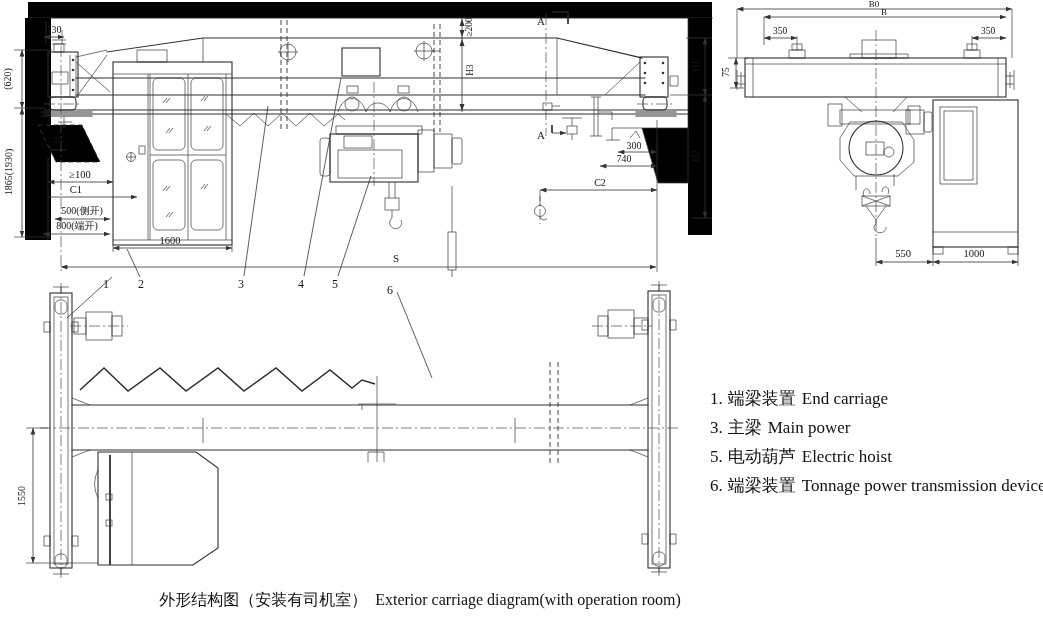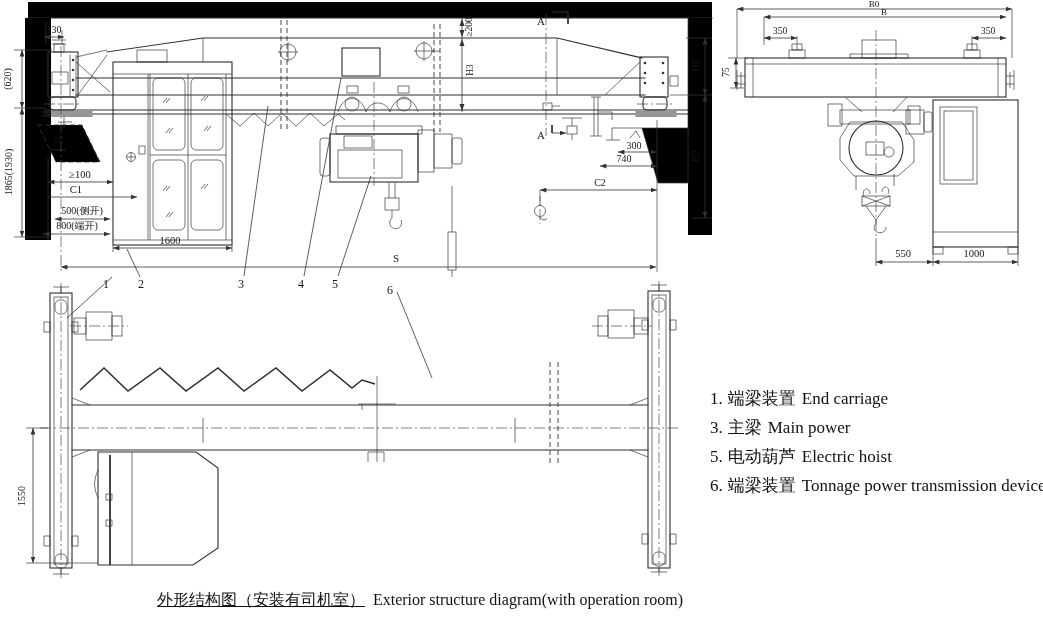--- a/index.html
+++ b/index.html
@@ -11,21 +11,21 @@
   .s2{stroke:#3a3a3a;stroke-width:.7;fill:none;}
   .dim{stroke:#333;stroke-width:.8;fill:none;}
   .cl{stroke:#4a4a4a;stroke-width:.7;stroke-dasharray:11 3 2 3;fill:none;}
   .bk{stroke:#333;stroke-width:.9;stroke-dasharray:5 3;fill:none;}
   .ld{stroke:#333;stroke-width:.8;fill:none;}
   #legend{position:absolute;left:710px;top:384px;width:332px;font-size:17px;line-height:29px;}
   #legend .row{white-space:nowrap;}
   #legend .n{margin-right:5px;}
   #legend .cn{margin-right:6px;}
   #caption{position:absolute;left:130px;top:590px;width:580px;text-align:center;font-size:16px;}
-  #caption .cn{margin-right:8px;text-decoration:underline;}
+  #caption .cn{margin-right:8px;}
 </style>
 </head>
 <body>
 
 <div id="stage">
 
 <svg width="1043" height="619" viewBox="0 0 1043 619">
 <defs>
   <pattern id="h" width="7" height="7" patternUnits="userSpaceOnUse">
     <path d="M-1,8 L8,-1" stroke="#555" stroke-width=".7"></path>
@@ -378,16 +378,16 @@
 </svg>
 
 <div id="legend">
   <div class="row"><span class="n">1.</span><span class="cn">端梁装置</span><span class="en">End carriage</span></div>
   <div class="row"><span class="n">3.</span><span class="cn">主梁</span><span class="en">Main power</span></div>
   <div class="row"><span class="n">5.</span><span class="cn">电动葫芦</span><span class="en">Electric hoist</span></div>
   <div class="row"><span class="n">6.</span><span class="cn">端梁装置</span><span class="en">Tonnage power transmission device</span></div>
 </div>
 
 <div id="caption">
-  <span class="cn">外形结构图（安装有司机室）</span><span class="en">Exterior structure diagram(with operation room)</span>
+  <span class="cn">外形结构图（安装有司机室）</span><span class="en">Exterior carriage diagram(with operation room)</span>
 </div>
 
 </div>
 
 </body></html>

